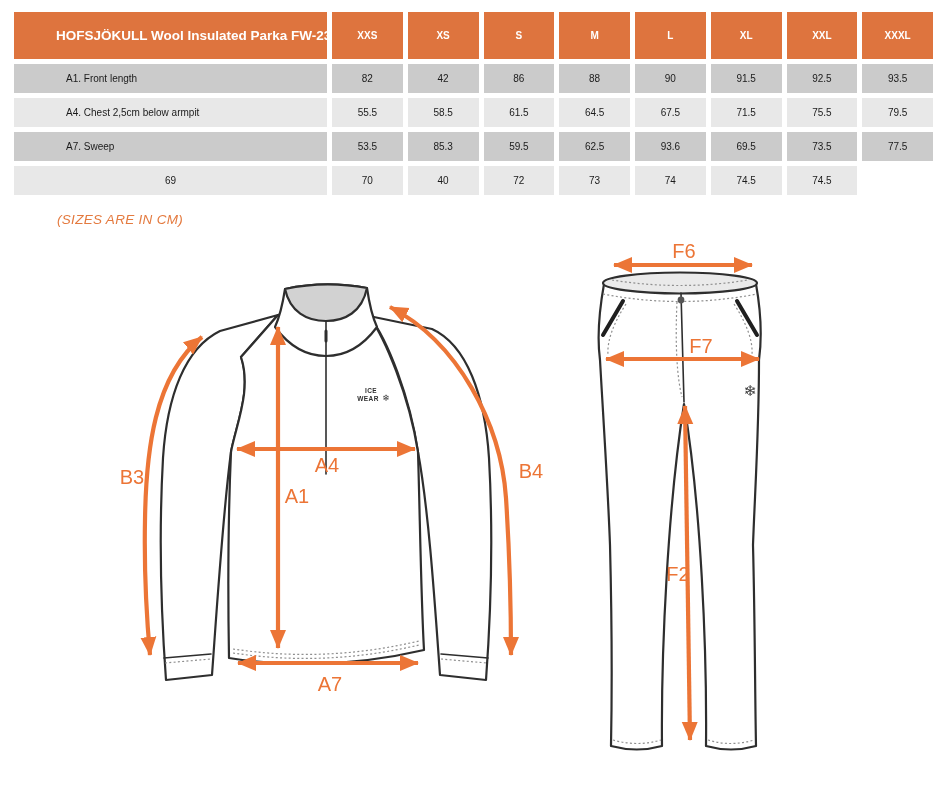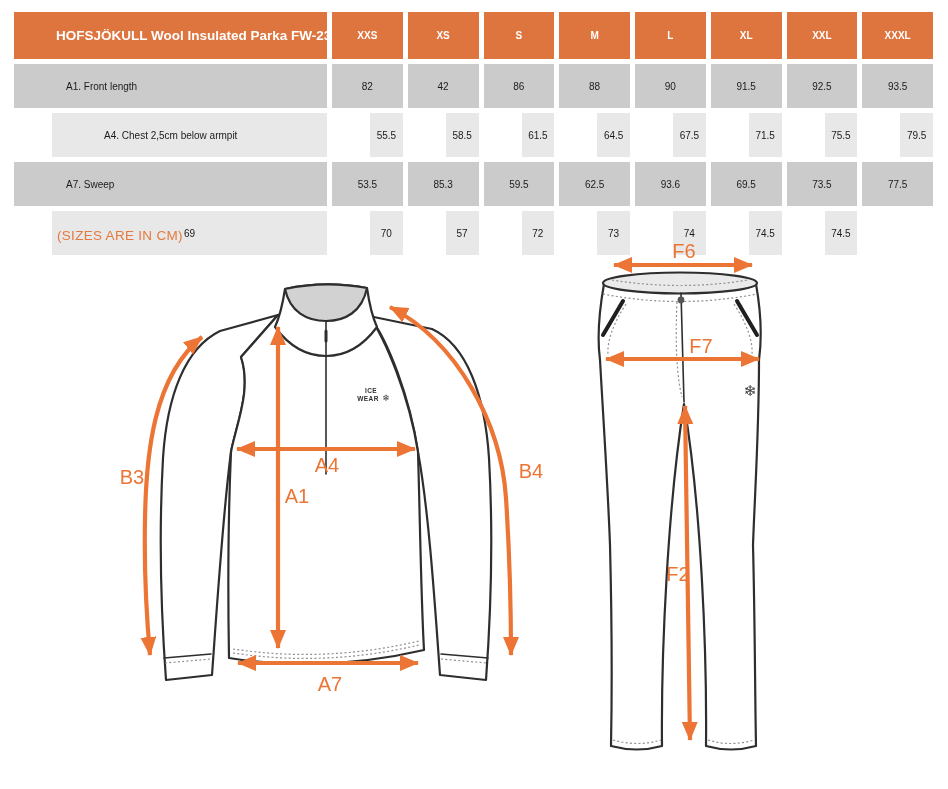--- a/index.html
+++ b/index.html
@@ -10,28 +10,28 @@
   
   .size-table{
     position:absolute;left:14px;top:12px;width:919px;
     display:grid;grid-template-columns:313px repeat(8,1fr);gap:5px;
   }
   .cell{display:flex;align-items:center;justify-content:center;
         font-size:10px;color:#1b1b1b;}
   .head{background:#de743e;color:#ffffff;font-weight:bold;height:47px;}
   .title{justify-content:flex-start;padding-left:42px;font-size:13.5px;
          white-space:nowrap;overflow:hidden;}
-  .val{height:44px;}
+  .val{height:29px;}
   .lab{justify-content:flex-start;padding-left:52px;}
   .dark{background:#cbcbcb;}
-  .light{background:#e8e8e8;margin-left:38px;}
+  .light{background:#e8e8e8;}
   
   .caption{
-    position:absolute;left:57px;top:228px;color:#e47a3f;
-    font-size:13.5px;letter-spacing:.3px;
+    position:absolute;left:57px;top:212px;color:#e47a3f;
+    font-size:13.5px;letter-spacing:.3px;font-style:italic;
   }
   
   .drawings{position:absolute;left:0;top:240px;width:948px;height:549px;}
   .outline{stroke:#2e2e2e;stroke-width:2.2;fill:#ffffff;stroke-linejoin:round;stroke-linecap:round;}
   .seam{stroke:#2e2e2e;stroke-width:1.6;fill:none;stroke-linecap:round;}
   .stitch{stroke:#8f8f8f;stroke-width:1.2;fill:none;stroke-dasharray:2 2.3;}
   .arrow{stroke:#ec7536;stroke-width:4.2;fill:none;stroke-linecap:butt;}
   .mlabel{font:20px "Liberation Sans",sans-serif;fill:#ec7536;}
   .logo-t{font:bold 6.5px "Liberation Sans",sans-serif;fill:#2e2e2e;letter-spacing:.4px;}
   .flake{font:9px "DejaVu Sans",sans-serif;fill:#2e2e2e;}
@@ -78,21 +78,21 @@
     <div class="cell val dark">85.3</div>
     <div class="cell val dark">59.5</div>
     <div class="cell val dark">62.5</div>
     <div class="cell val dark">93.6</div>
     <div class="cell val dark">69.5</div>
     <div class="cell val dark">73.5</div>
     <div class="cell val dark">77.5</div>
 
     <div class="cell val light">69</div>
     <div class="cell val light">70</div>
-    <div class="cell val light">57</div>
+    <div class="cell val light">40</div>
     <div class="cell val light">72</div>
     <div class="cell val light">73</div>
     <div class="cell val light">74</div>
     <div class="cell val light">74.5</div>
     <div class="cell val light">74.5</div>
   </div>
 
   <div class="caption">(SIZES ARE IN CM)</div>
 
   <svg class="drawings" viewBox="0 240 948 549">

